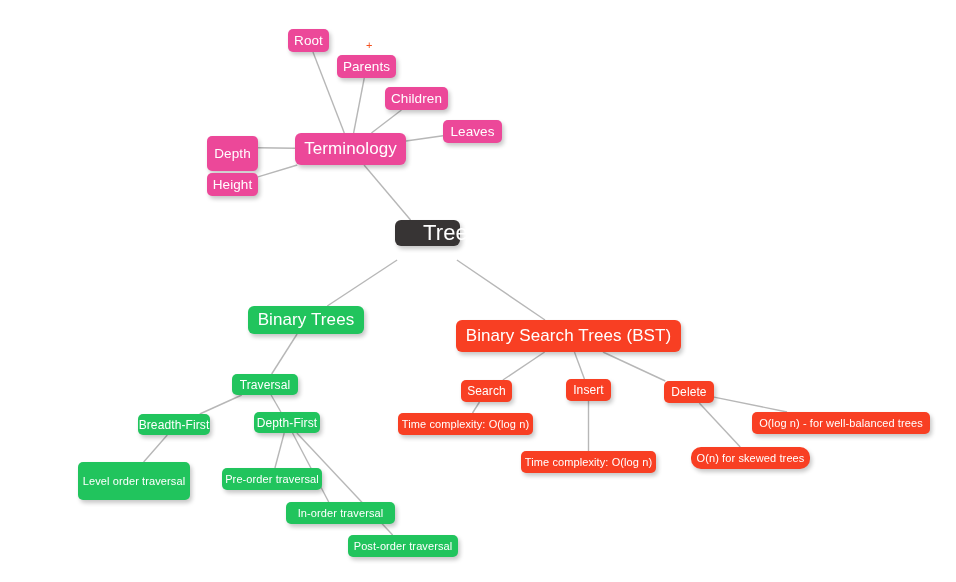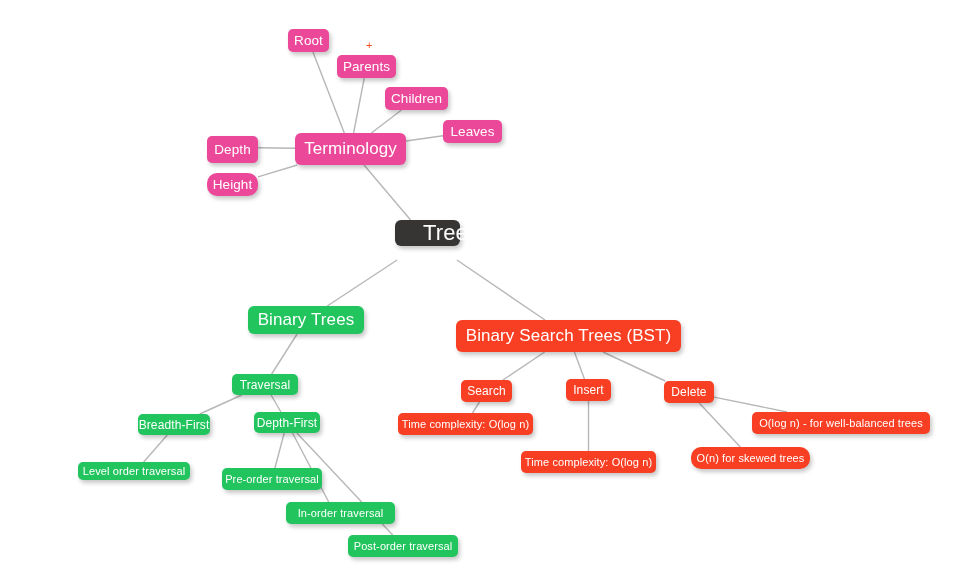--- a/index.html
+++ b/index.html
@@ -86,27 +86,27 @@
       <line x1="714" y1="397.0986842105263" x2="787.0645161290322" y2="412" stroke="#b7b7b7" stroke-width="1.4"></line>
       <line x1="699.25" y1="403" x2="740.25" y2="447" stroke="#b7b7b7" stroke-width="1.4"></line>
     </svg>
   <div id="node-layer">
       <div class="node root-node " style="left: 395px; top: 220px; width: 65px; height: 26px; padding-left: 36px;">Tree</div>
       <div class="node blue lvl1" style="left: 295px; top: 133px; width: 111px; height: 32px;">Terminology</div>
       <div class="node blue lvl2" style="left: 288px; top: 29px; width: 41px; height: 23px;">Root</div>
       <div class="node blue lvl2" style="left: 337px; top: 55px; width: 59px; height: 23px;">Parents</div>
       <div class="node blue lvl2" style="left: 385px; top: 87px; width: 63px; height: 23px;">Children</div>
       <div class="node blue lvl2" style="left: 443px; top: 120px; width: 59px; height: 23px;">Leaves</div>
-      <div class="node blue lvl2" style="left: 207px; top: 136px; width: 51px; height: 27px;">Depth</div>
-      <div class="node blue lvl2" style="left: 207px; top: 173px; width: 51px; height: 23px; border-radius: 10px;">Height</div>
+      <div class="node blue lvl2" style="left: 207px; top: 136px; width: 51px; height: 35px;">Depth</div>
+      <div class="node blue lvl2" style="left: 207px; top: 173px; width: 51px; height: 23px;">Height</div>
       <div class="node green lvl1" style="left: 248px; top: 306px; width: 116px; height: 28px;">Binary Trees</div>
       <div class="node green lvl3" style="left: 232px; top: 374px; width: 66px; height: 21px;">Traversal</div>
       <div class="node green lvl3" style="left: 138px; top: 414px; width: 72px; height: 21px;">Breadth-First</div>
       <div class="node green lvl3" style="left: 254px; top: 412px; width: 66px; height: 21px;">Depth-First</div>
-      <div class="node green lvl4" style="left: 78px; top: 462px; width: 112px; height: 18px;">Level order traversal</div>
+      <div class="node green lvl4" style="left: 78px; top: 462px; width: 112px; height: 38px;">Level order traversal</div>
       <div class="node green lvl4" style="left: 222px; top: 468px; width: 100px; height: 22px;">Pre-order traversal</div>
       <div class="node green lvl4" style="left: 286px; top: 502px; width: 109px; height: 22px;">In-order traversal</div>
       <div class="node green lvl4" style="left: 348px; top: 535px; width: 110px; height: 22px;">Post-order traversal</div>
       <div class="node red lvl1" style="left: 456px; top: 320px; width: 225px; height: 32px;">Binary Search Trees (BST)</div>
       <div class="node red lvl3" style="left: 461px; top: 380px; width: 51px; height: 22px;">Search</div>
       <div class="node red lvl3" style="left: 566px; top: 379px; width: 45px; height: 22px;">Insert</div>
       <div class="node red lvl3" style="left: 664px; top: 381px; width: 50px; height: 22px;">Delete</div>
       <div class="node red lvl4" style="left: 398px; top: 413px; width: 135px; height: 22px;">Time complexity: O(log n)</div>
       <div class="node red lvl4" style="left: 521px; top: 451px; width: 135px; height: 22px;">Time complexity: O(log n)</div>
       <div class="node red lvl4" style="left: 752px; top: 412px; width: 178px; height: 22px;">O(log n) - for well-balanced trees</div>

